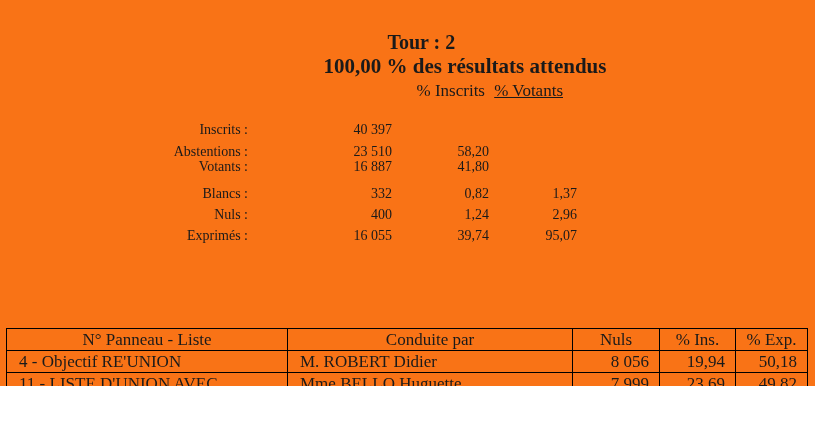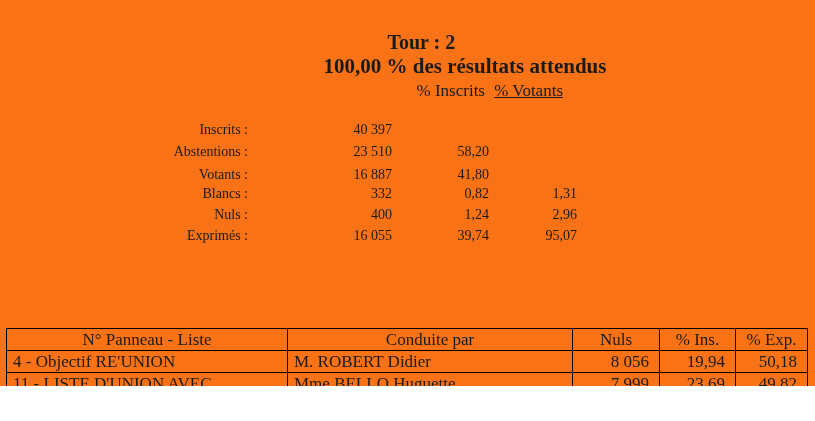--- a/index.html
+++ b/index.html
@@ -38,21 +38,21 @@
     position:absolute; left:6px; top:328px;
     border-collapse:collapse; table-layout:fixed;
     font-size:17px;
   }
   .results th, .results td {
     border:1.5px solid #000;
     padding:0; line-height:21px;
     overflow:hidden;
   }
   .results th { font-weight:normal; text-align:center; height:21px; }
-  .results td.l { text-align:left;  padding-left:6px;  white-space:pre-line; }
+  .results td.l { text-align:left;  padding-left:12px;  white-space:pre-line; }
   .results td.r { text-align:right; padding-right:10px; }
   .results tbody td { vertical-align:top; }
   tr.r1 td { height:20px;padding-left:22px; }
   tr.r2 td { height:41px;margin-top:44px; }
 </style>
 </head>
 <body>
 
 <div class="page">
 
@@ -72,31 +72,31 @@
       <span class="c val">40 397</span>
       <span class="c pi"></span>
       <span class="c pv"></span>
     </div>
     <div class="srow" style="top:141px">
       <span class="c label">Abstentions :</span>
       <span class="c val">23 510</span>
       <span class="c pi">58,20</span>
       <span class="c pv"></span>
     </div>
-    <div class="srow" style="top:164px">
+    <div class="srow" style="top:156px">
       <span class="c label">Votants :</span>
       <span class="c val">16 887</span>
       <span class="c pi">41,80</span>
       <span class="c pv"></span>
     </div>
     <div class="srow" style="top:183px">
       <span class="c label">Blancs :</span>
       <span class="c val">332</span>
       <span class="c pi">0,82</span>
-      <span class="c pv">1,31</span>
+      <span class="c pv">1,37</span>
     </div>
     <div class="srow" style="top:204px">
       <span class="c label">Nuls :</span>
       <span class="c val">400</span>
       <span class="c pi">1,24</span>
       <span class="c pv">2,96</span>
     </div>
     <div class="srow" style="top:225px">
       <span class="c label">Exprimés :</span>
       <span class="c val">16 055</span>

